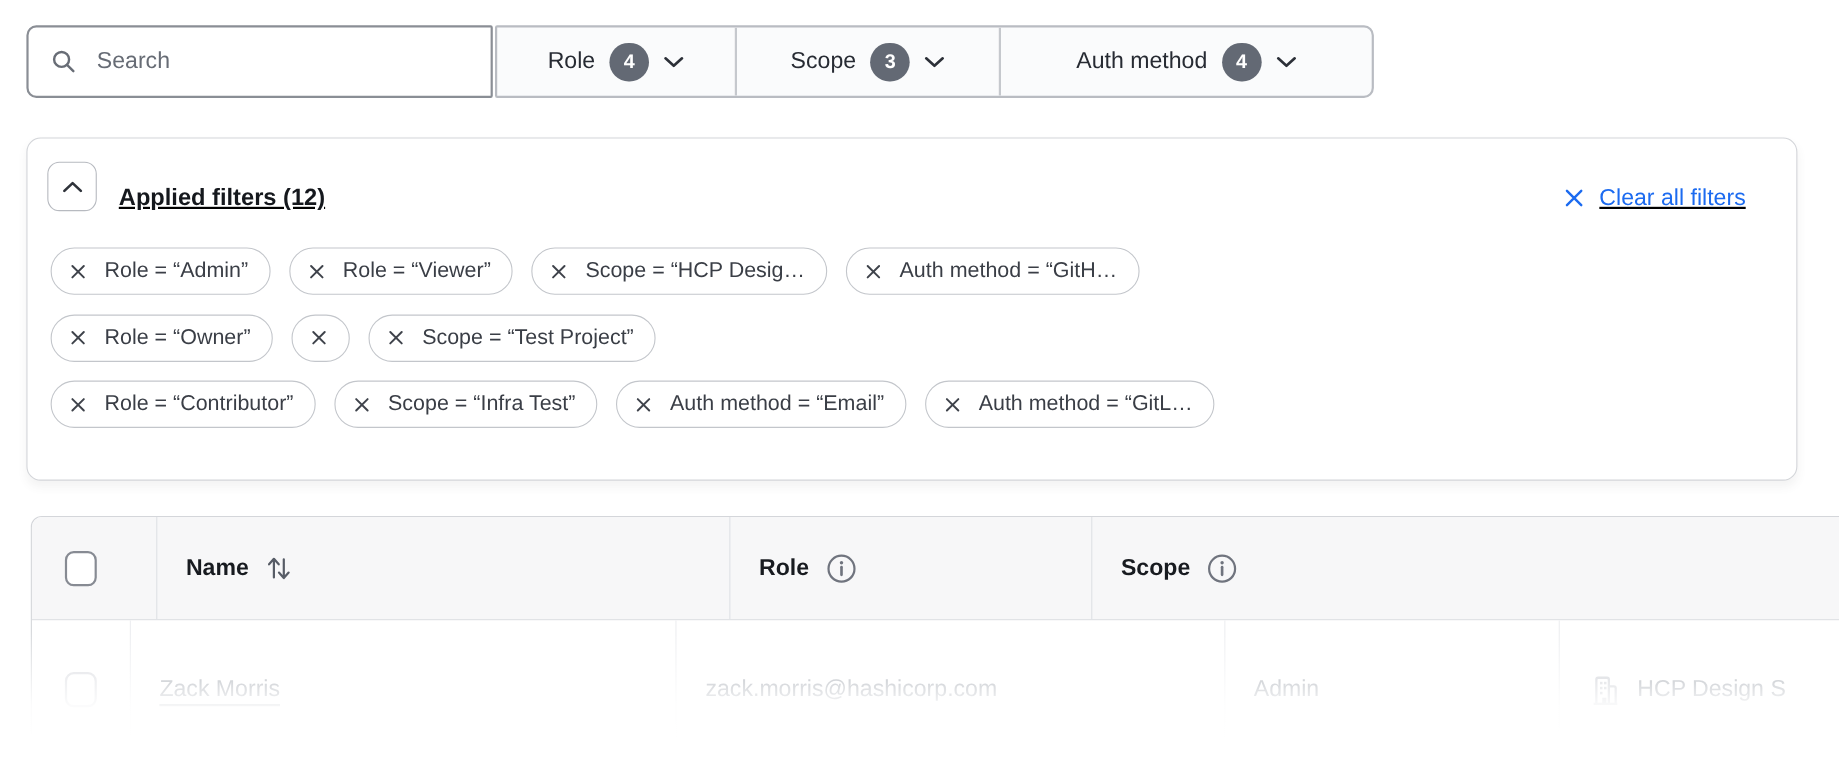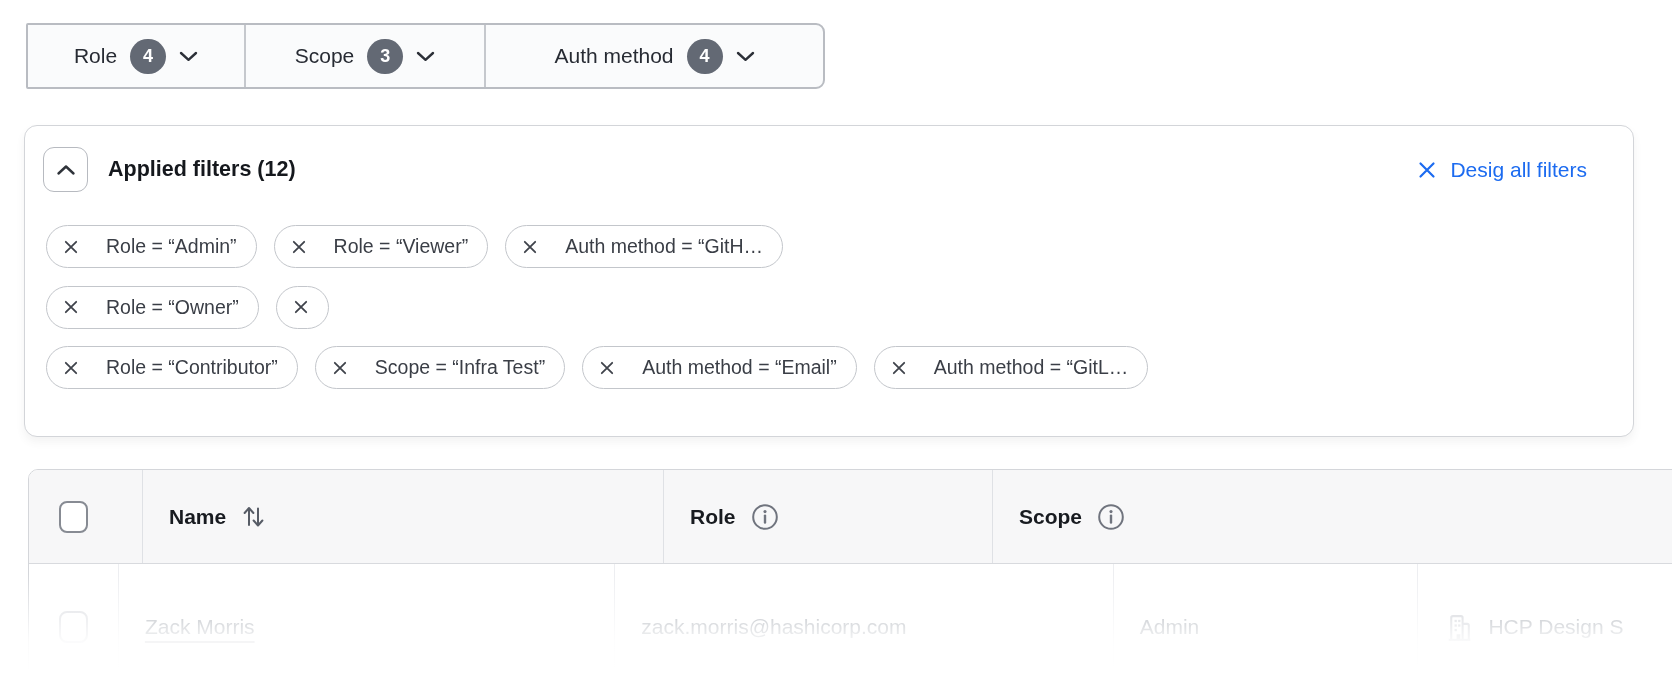--- a/index.html
+++ b/index.html
@@ -39,37 +39,37 @@
     background:#636974; color:#fff; font-size:18px; font-weight:600;
     display:flex; align-items:center; justify-content:center;
   }
 
   
   .panel {
     position:absolute; left:24px; top:125px; width:1610px; height:312px;
     background:#fff; border:1.5px solid #d3d5d9; border-radius:13px;
     box-shadow:0 5px 9px rgba(80,84,92,0.07);
   }
-  .panel-header { display:flex; align-items:center; padding:21px 46px 0 18px; }
+  .panel-header { display:flex; align-items:flex-end; padding:21px 46px 0 18px;text-decoration:underline; }
   .collapse-btn {
     width:45px; height:45px; border:1.5px solid #b7bac0; border-radius:11px;
     background:#fff; display:flex; align-items:center; justify-content:center;
     cursor:pointer; padding:0; flex:none;
   }
   .panel-title { margin:0 0 0 20px; font-size:21.5px; font-weight:700; color:#15181d; }
   .clear-all {
     margin-left:auto; display:flex; align-items:center; gap:13px;
     background:none; border:none; padding:0; cursor:pointer;
     font-family:inherit; font-size:21px; font-weight:500; color:#1c6bf0;
   }
   .chips { padding:33px 21px 0; }
   .chip-row { display:flex; gap:17px; margin-bottom:17.5px; }
   .chip {
     height:43px; border:1.5px solid #c3c6cb; border-radius:22px; background:#fff;
-    display:inline-flex; align-items:center; gap:27px; padding:0 19px 0 16px;
+    display:inline-flex; align-items:center; gap:16px; padding:0 19px 0 16px;
     flex:none;
   }
   .chip-x { background:none; border:none; padding:0; display:flex; cursor:pointer; }
   .chip-label { font-size:19.5px; color:#3a3e46; white-space:nowrap; }
 
   
   .table {
     position:absolute; left:28px; top:469px; width:1800px; height:221px;
     border:1.5px solid #d4d6da; border-radius:10px 10px 0 0; overflow:hidden;
     background:#fff;
@@ -95,20 +95,27 @@
   .fade {
     position:absolute; left:0; top:574px; width:1672px; height:116px;
     background:linear-gradient(to bottom, rgba(255,255,255,0) 0%, rgba(255,255,255,0.9) 58%, #ffffff 84%);
     pointer-events:none;
   }
 </style>
 </head>
 <body>
 
 <div class="toolbar">
+  <div class="search-box">
+    <svg width="26" height="26" viewBox="0 0 26 26" fill="none" stroke="#686d76" stroke-width="2.2" stroke-linecap="round">
+        <circle cx="11" cy="11" r="6.8"></circle>
+        <path d="M16.2 16.2 L21.7 21.7"></path>
+      </svg>
+    <input type="text" placeholder="Search" style="">
+  </div>
   <div class="segments">
     <button class="segment seg-role">
       <span class="seg-label">Role</span>
       <span class="badge">4</span>
       <svg width="19" height="11" viewBox="0 0 19 11" fill="none" stroke="#2c3038" stroke-width="2.4" stroke-linecap="round" stroke-linejoin="round">
           <path d="M2 2 L9.5 8.8 L17 2"></path>
         </svg>
     </button>
     <button class="segment seg-scope">
       <span class="seg-label">Scope</span>
@@ -132,21 +139,21 @@
     <button class="collapse-btn">
       <svg width="20" height="12" viewBox="0 0 20 12" fill="none" stroke="#2f333a" stroke-width="2.4" stroke-linecap="round" stroke-linejoin="round">
           <path d="M2.5 9.5 L10 2.5 L17.5 9.5"></path>
         </svg>
     </button>
     <h2 class="panel-title">Applied filters (12)</h2>
     <button class="clear-all">
       <svg width="20" height="20" viewBox="0 0 20 20" fill="none" stroke="#1c6bf0" stroke-width="2.2" stroke-linecap="round">
           <path d="M3.5 3.5 L16.5 16.5 M16.5 3.5 L3.5 16.5"></path>
         </svg>
-      <span>Desig all filters</span>
+      <span>Clear all filters</span>
     </button>
   </div>
 
   <div class="chips">
     <div class="chip-row">
       <div class="chip">
         <button class="chip-x">
             <svg width="16" height="16" viewBox="0 0 16 16" fill="none" stroke="#3f434b" stroke-width="1.8" stroke-linecap="round">
               <path d="M2.8 2.8 L13.2 13.2 M13.2 2.8 L2.8 13.2"></path>
             </svg>
@@ -160,38 +167,54 @@
             </svg>
           </button>
         <span class="chip-label">Role = “Viewer”</span>
       </div>
       <div class="chip">
         <button class="chip-x">
             <svg width="16" height="16" viewBox="0 0 16 16" fill="none" stroke="#3f434b" stroke-width="1.8" stroke-linecap="round">
               <path d="M2.8 2.8 L13.2 13.2 M13.2 2.8 L2.8 13.2"></path>
             </svg>
           </button>
+        <span class="chip-label">Scope = “HCP Desig…</span>
+      </div>
+      <div class="chip">
+        <button class="chip-x">
+            <svg width="16" height="16" viewBox="0 0 16 16" fill="none" stroke="#3f434b" stroke-width="1.8" stroke-linecap="round">
+              <path d="M2.8 2.8 L13.2 13.2 M13.2 2.8 L2.8 13.2"></path>
+            </svg>
+          </button>
         <span class="chip-label">Auth method = “GitH…</span>
       </div>
     </div>
     <div class="chip-row">
       <div class="chip">
         <button class="chip-x">
             <svg width="16" height="16" viewBox="0 0 16 16" fill="none" stroke="#3f434b" stroke-width="1.8" stroke-linecap="round">
               <path d="M2.8 2.8 L13.2 13.2 M13.2 2.8 L2.8 13.2"></path>
             </svg>
           </button>
         <span class="chip-label">Role = “Owner”</span>
       </div>
       <div class="chip">
         <button class="chip-x">
             <svg width="16" height="16" viewBox="0 0 16 16" fill="none" stroke="#3f434b" stroke-width="1.8" stroke-linecap="round">
               <path d="M2.8 2.8 L13.2 13.2 M13.2 2.8 L2.8 13.2"></path>
             </svg>
           </button>
+      </div>
+      <div class="chip">
+        <button class="chip-x">
+            <svg width="16" height="16" viewBox="0 0 16 16" fill="none" stroke="#3f434b" stroke-width="1.8" stroke-linecap="round">
+              <path d="M2.8 2.8 L13.2 13.2 M13.2 2.8 L2.8 13.2"></path>
+            </svg>
+          </button>
+        <span class="chip-label">Scope = “Test Project”</span>
       </div>
     </div>
     <div class="chip-row">
       <div class="chip">
         <button class="chip-x">
             <svg width="16" height="16" viewBox="0 0 16 16" fill="none" stroke="#3f434b" stroke-width="1.8" stroke-linecap="round">
               <path d="M2.8 2.8 L13.2 13.2 M13.2 2.8 L2.8 13.2"></path>
             </svg>
           </button>
         <span class="chip-label">Role = “Contributor”</span>

